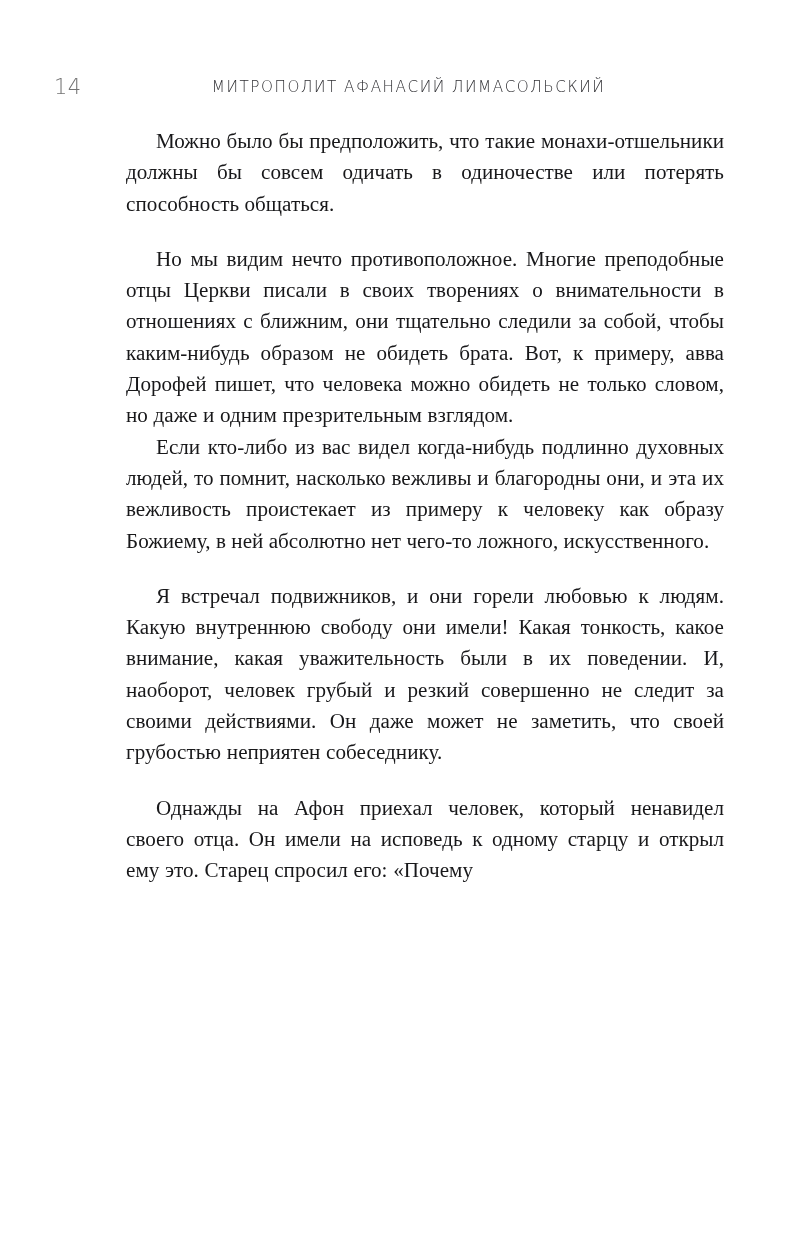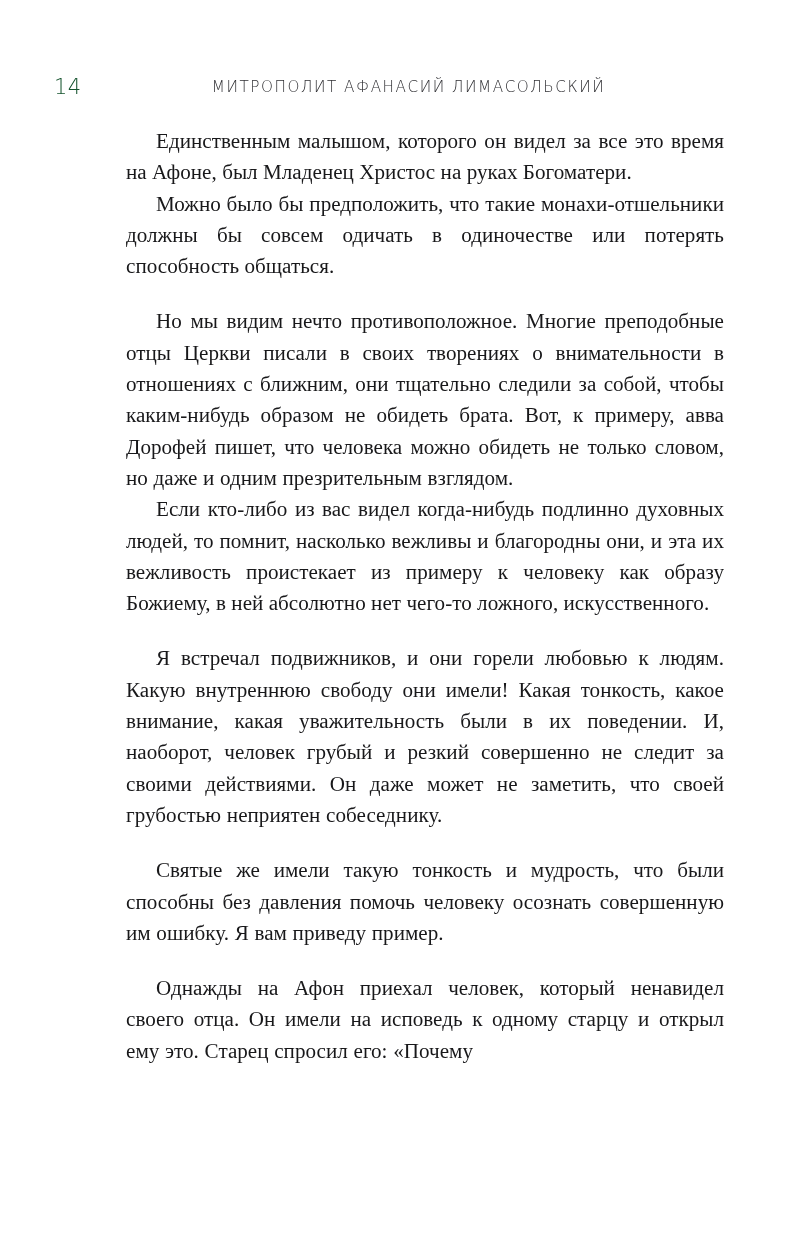--- a/index.html
+++ b/index.html
@@ -34,21 +34,21 @@
   }
 
   .folio {
     position: absolute;
     left: 54px;
     top: 0;
     font-family: "DejaVu Sans", "Liberation Sans", sans-serif;
     font-size: 21px;
     font-weight: 300;
     letter-spacing: 0.5px;
-    color: #14532d;
+    color: #737373;
     line-height: 26px;
   }
 
   .running-head {
     position: absolute;
     left: 0;
     right: 0;
     top: 2px;
     text-align: center;
     font-family: "DejaVu Sans", "Liberation Sans", sans-serif;
@@ -95,22 +95,20 @@
 <body>
 
 <div class="page">
 
   <div class="page-header">
     <div class="folio">14</div>
     <div class="running-head">МИТРОПОЛИТ АФАНАСИЙ ЛИМАСОЛЬСКИЙ</div>
   </div>
 
   <div class="text-block">
-    <p class="para">Единственным малышом, которого он видел за все это время на Афоне, был Младенец Христос на руках Богоматери.</p>
     <p class="para">Можно было бы предположить, что такие монахи-отшельники должны бы совсем одичать в одиночестве или потерять способность общаться.</p>
     <p class="para loose">Но мы видим нечто противоположное. Многие преподобные отцы Церкви писали в своих творениях о внимательности в отношениях с ближним, они тщательно следили за собой, чтобы каким-нибудь образом не обидеть брата. Вот, к примеру, авва Дорофей пишет, что человека можно обидеть не только словом, но даже и одним презрительным взглядом.</p>
     <p class="para">Если кто-либо из вас видел когда-нибудь подлинно духовных людей, то помнит, насколько вежливы и благородны они, и эта их вежливость проистекает из примеру к человеку как образу Божиему, в ней абсолютно нет чего-то ложного, искусственного.</p>
     <p class="para loose">Я встречал подвижников, и они горели любовью к людям. Какую внутреннюю свободу они имели! Какая тонкость, какое внимание, какая уважительность были в их поведении. И, наоборот, человек грубый и резкий совершенно не следит за своими действиями. Он даже может не заметить, что своей грубостью неприятен собеседнику.</p>
-    <p class="para loose">Святые же имели такую тонкость и мудрость, что были способны без давления помочь человеку осознать совершенную им ошибку. Я вам приведу пример.</p>
     <p class="para loose">Однажды на Афон приехал человек, который ненавидел своего отца. Он имели на исповедь к одному старцу и открыл ему это. Старец спросил его: «Почему</p>
   </div>
 
 </div>
 
 </body></html>

